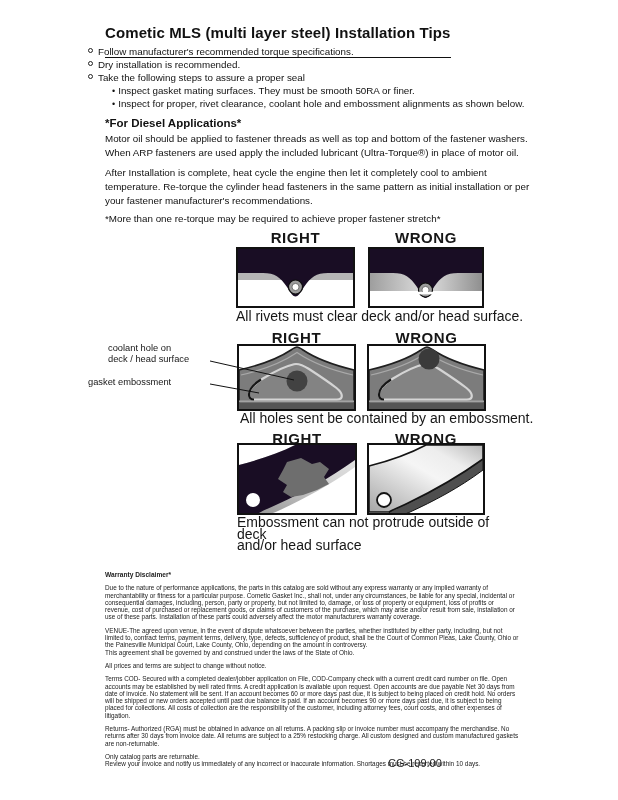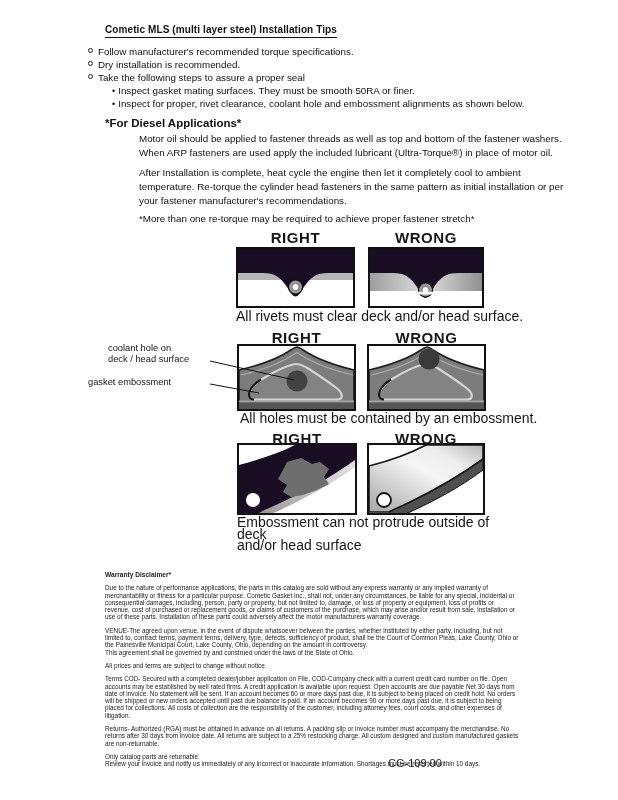--- a/index.html
+++ b/index.html
@@ -3,35 +3,35 @@
 <meta charset="utf-8">
 <style>
   html,body{margin:0;padding:0;background:#ffffff;}
   .page{
     position:relative;width:618px;height:800px;background:#ffffff;overflow:hidden;
     font-family:"Liberation Sans","DejaVu Sans",sans-serif;color:#111;
   }
   .abs{position:absolute;}
   
   .title{
-    left:105px;top:24px;font-size:10px;font-weight:bold;
-    border-bottom:1.5px solid #111;padding-bottom:2px;letter-spacing:.1px;
+    left:105px;top:24px;font-size:15px;font-weight:bold;
+    border-bottom:1.5px solid #111;padding-bottom:16px;letter-spacing:.1px;
   }
   
   .bullets{left:88px;top:46px;width:460px;font-size:9.8px;line-height:12.9px;}
   .b-row{display:flex;align-items:center;}
   .b-row.lvl2{padding-left:24px;}
   .marker-circle{
     flex:0 0 auto;width:3px;height:3px;border:1px solid #222;border-radius:50%;
     margin-right:5px;position:relative;top:-2px;
   }
   .marker-dot{flex:0 0 auto;font-size:9px;margin-right:3px;}
   
   .diesel-head{left:105px;top:117px;font-size:11.5px;font-weight:bold;text-align:right;}
-  .para{left:105px;width:428px;font-size:9.8px;line-height:13.8px;margin-left:34px;}
+  .para{left:105px;width:428px;font-size:9.8px;line-height:13.8px;}
   .p1{top:132px;}
   .p2{top:166px;}
   .note{top:212px;}
   
   .dlabel{font-size:15px;letter-spacing:.6px;text-align:center;font-weight:700;color:#161616;}
   .caption{font-size:14px;line-height:11.5px;color:#161616;}
   
   .side-label{font-size:9.3px;line-height:10.6px;text-align:left;color:#161616;}
   
   .legal{left:105px;top:571px;width:414px;font-size:6.4px;line-height:7.3px;color:#222;}
@@ -141,21 +141,21 @@
     <path d="M17,55.5 C13.5,55.5 12,53.5 12,50.5 C12,45 16,40.5 24,35.5" fill="none" stroke="#161616" stroke-width="2.2"></path>
     <circle cx="62" cy="15" r="10.5" fill="#3a3a3a"></circle>
     <rect x="1" y="1" width="117" height="65" fill="none" stroke="#111" stroke-width="2"></rect>
   </svg>
 
   <svg class="abs" style="left:110px;top:340px;" width="270" height="75">
     <line x1="100" y1="21" x2="184" y2="40" stroke="#111" stroke-width="1"></line>
     <line x1="100" y1="44" x2="149" y2="53" stroke="#111" stroke-width="1"></line>
   </svg>
 
-  <div class="abs caption" style="left:240px;top:413px;">All holes must be contained by an embossment.</div>
+  <div class="abs caption" style="left:240px;top:413px;">All holes sent be contained by an embossment.</div>
 
   <div class="abs dlabel" style="left:237px;top:430px;width:120px;">RIGHT</div>
   <div class="abs dlabel" style="left:367px;top:430px;width:118px;">WRONG</div>
 
   <svg class="abs" style="left:237px;top:443px;" width="120" height="72" viewBox="0 0 120 72">
     <defs>
       <linearGradient id="g3r" x1="0" y1="1" x2="1" y2="0">
         <stop offset="0" stop-color="#8f8f8f"></stop>
           <stop offset="0.6" stop-color="#cfcfcf"></stop>
           <stop offset="1" stop-color="#e8e8e8"></stop>

